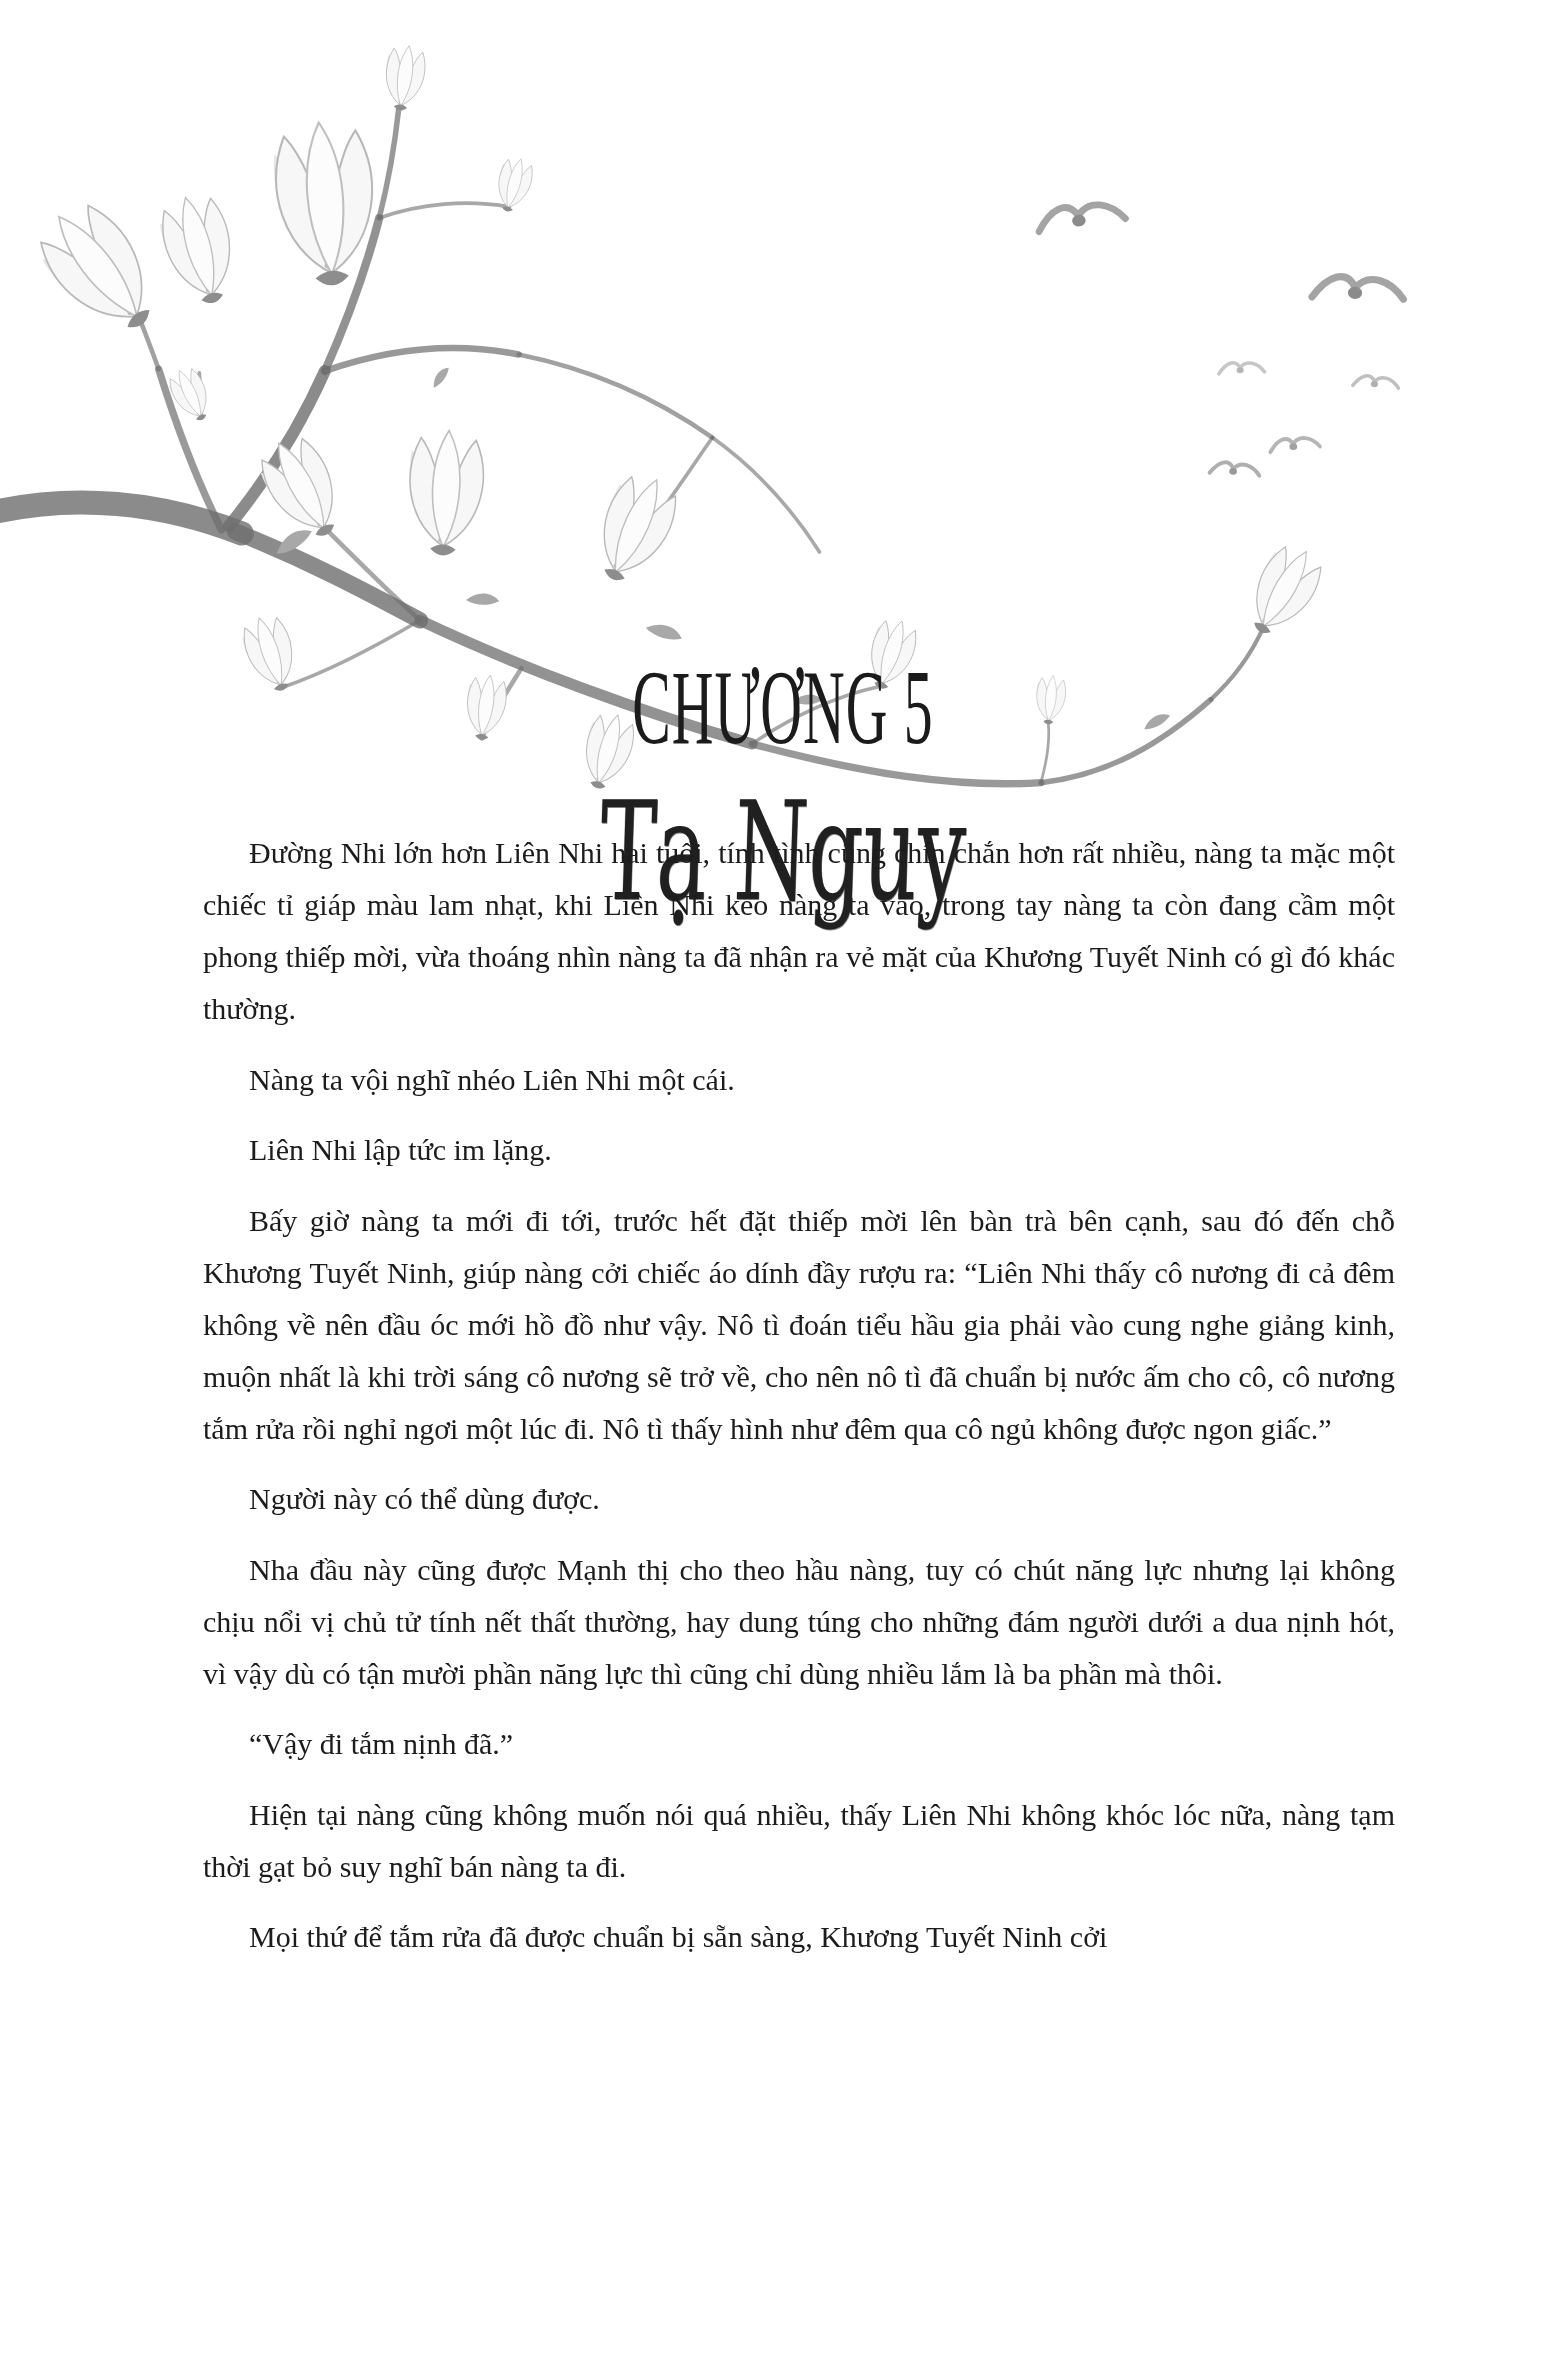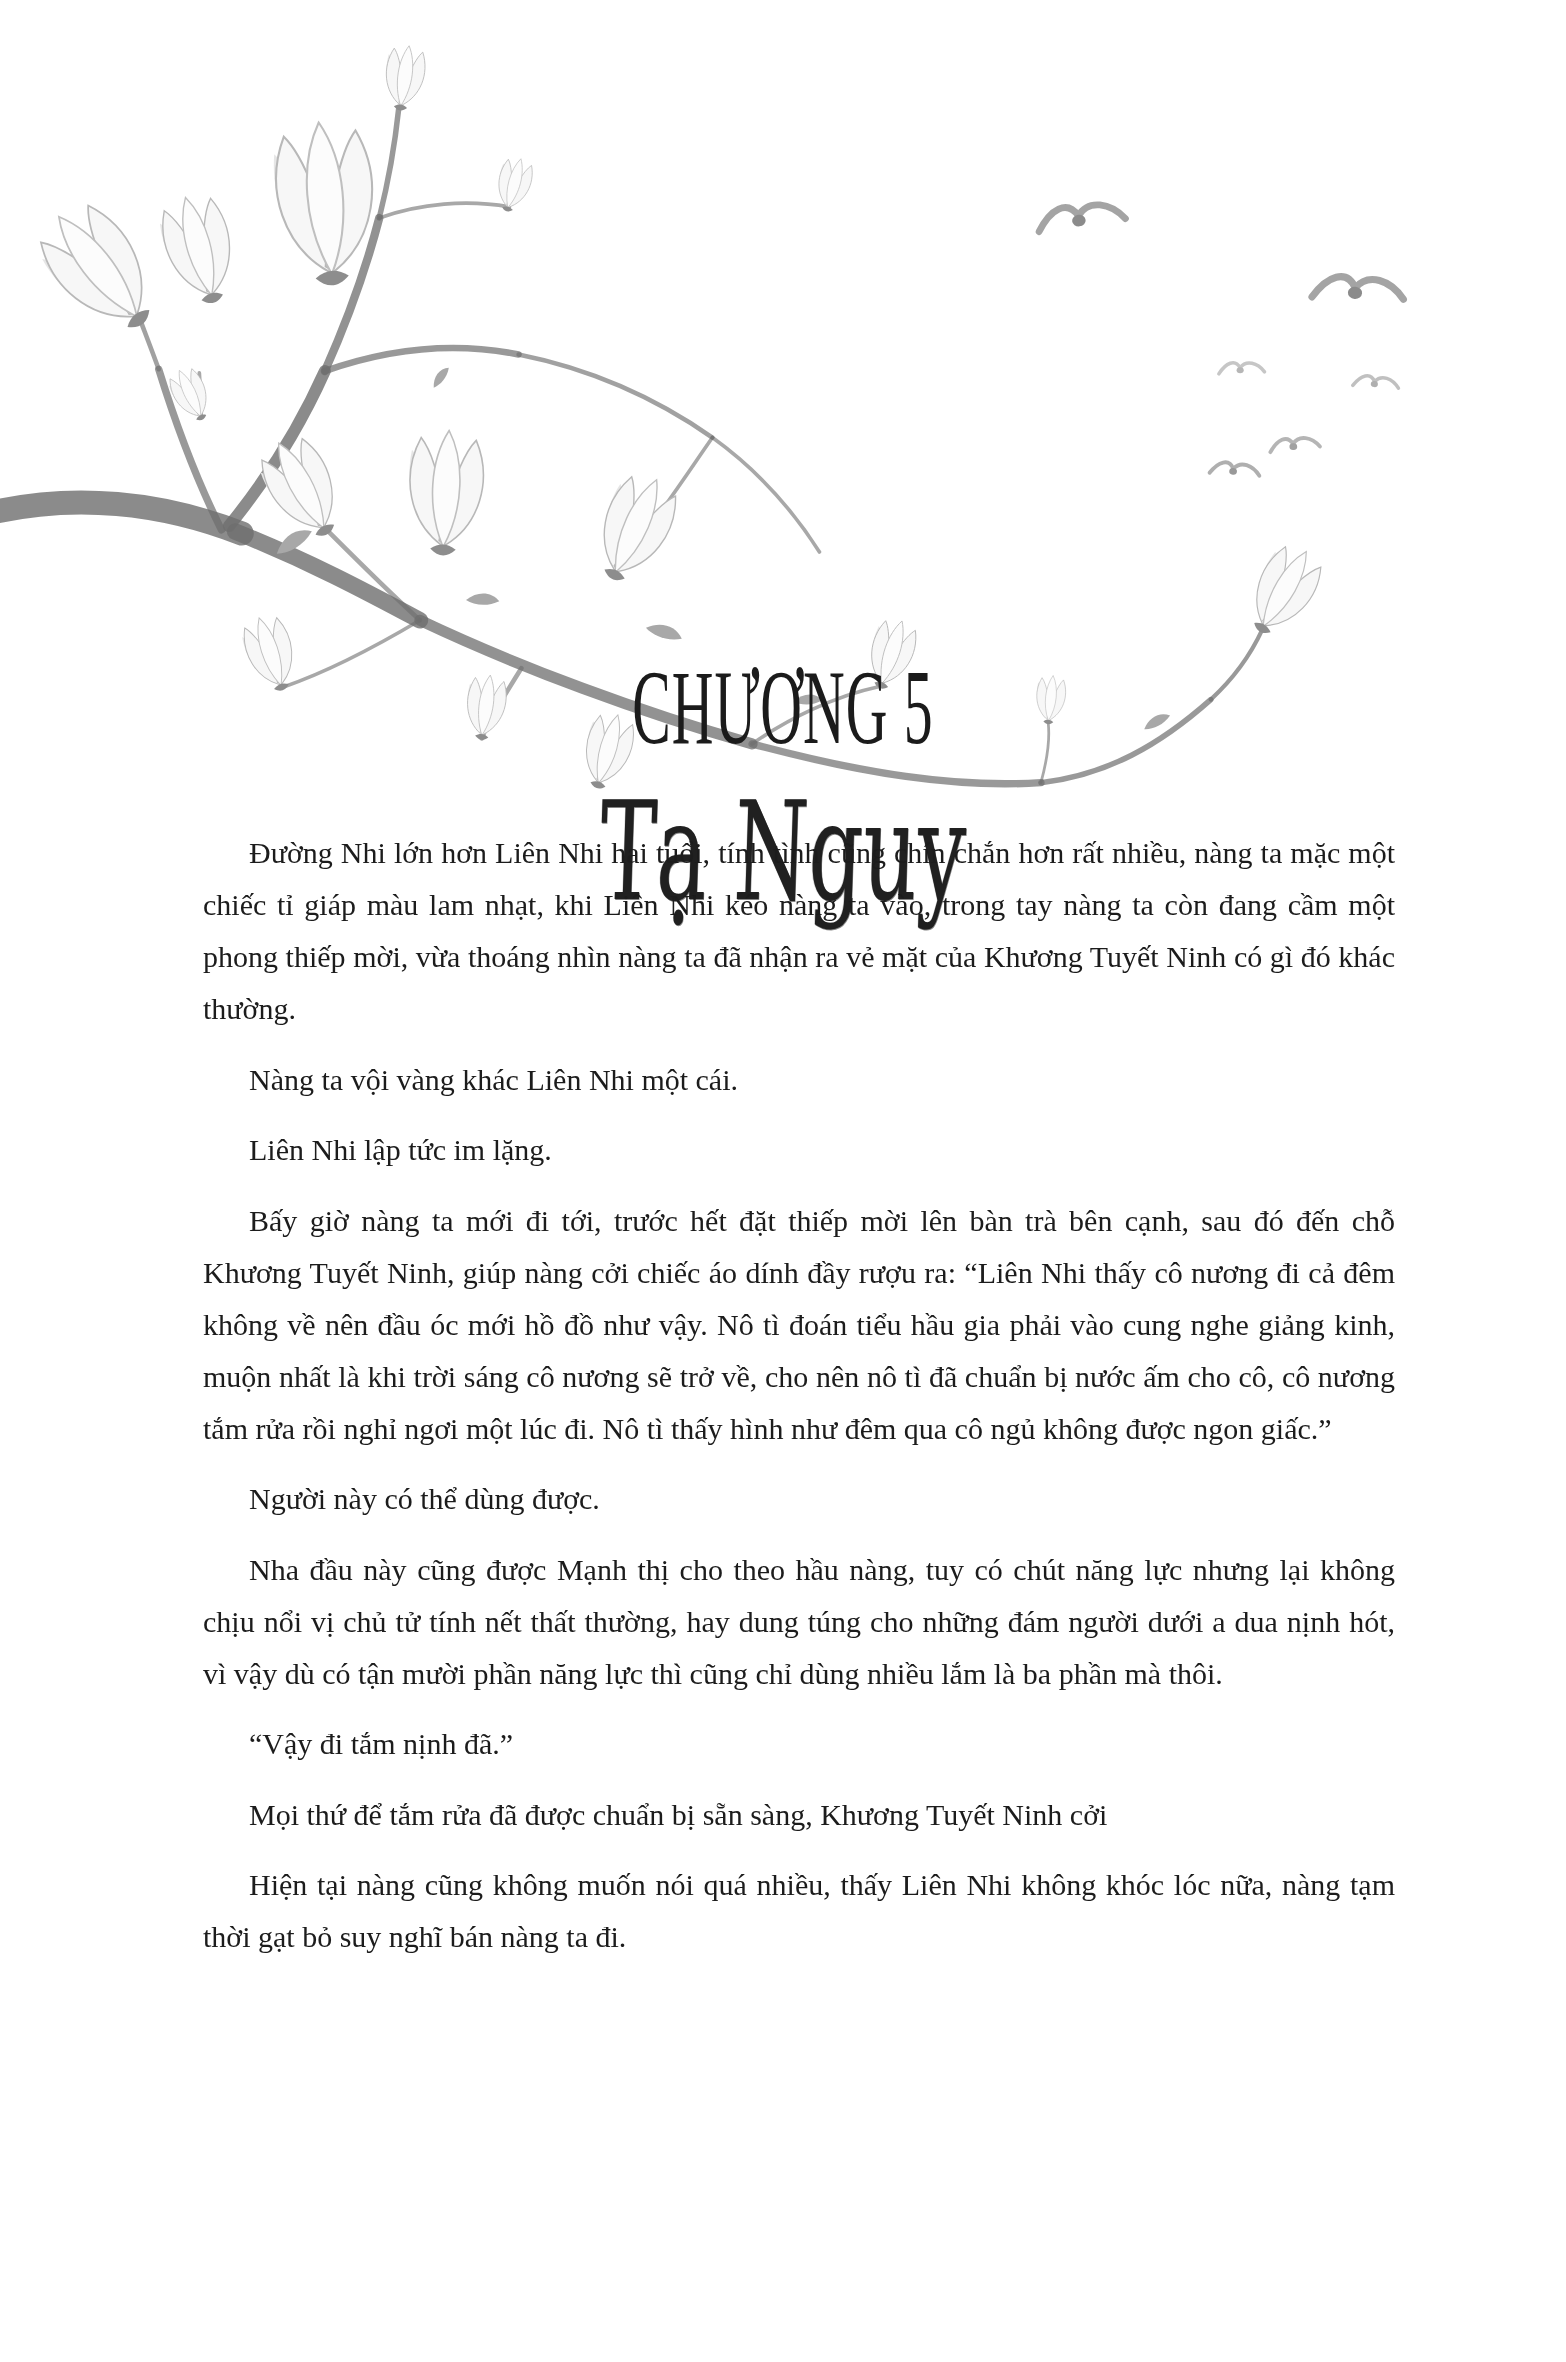--- a/index.html
+++ b/index.html
@@ -117,22 +117,22 @@
     <use href="#bird" transform="translate(1337,515) rotate(6) scale(.6)" opacity=".7"></use>
   </g>
 </svg>
 
 <h1 class="chapter-label"><span class="squeeze">CHƯƠNG 5</span></h1>
 
 <h2 class="chapter-title"><span class="squeeze">Tạ Nguy</span></h2>
 
 <div class="text-block">
   <p>Đường Nhi lớn hơn Liên Nhi hai tuổi, tính tình cũng chín chắn hơn rất nhiều, nàng ta mặc một chiếc tỉ giáp màu lam nhạt, khi Liên Nhi kéo nàng ta vào, trong tay nàng ta còn đang cầm một phong thiếp mời, vừa thoáng nhìn nàng ta đã nhận ra vẻ mặt của Khương Tuyết Ninh có gì đó khác thường.</p>
-  <p>Nàng ta vội vàng khác Liên Nhi một cái.</p>
+  <p>Nàng ta vội nghĩ nhéo Liên Nhi một cái.</p>
   <p>Liên Nhi lập tức im lặng.</p>
   <p>Bấy giờ nàng ta mới đi tới, trước hết đặt thiếp mời lên bàn trà bên cạnh, sau đó đến chỗ Khương Tuyết Ninh, giúp nàng cởi chiếc áo dính đầy rượu ra: “Liên Nhi thấy cô nương đi cả đêm không về nên đầu óc mới hồ đồ như vậy. Nô tì đoán tiểu hầu gia phải vào cung nghe giảng kinh, muộn nhất là khi trời sáng cô nương sẽ trở về, cho nên nô tì đã chuẩn bị nước ấm cho cô, cô nương tắm rửa rồi nghỉ ngơi một lúc đi. Nô tì thấy hình như đêm qua cô ngủ không được ngon giấc.”</p>
   <p>Người này có thể dùng được.</p>
   <p>Nha đầu này cũng được Mạnh thị cho theo hầu nàng, tuy có chút năng lực nhưng lại không chịu nổi vị chủ tử tính nết thất thường, hay dung túng cho những đám người dưới a dua nịnh hót, vì vậy dù có tận mười phần năng lực thì cũng chỉ dùng nhiều lắm là ba phần mà thôi.</p>
   <p>“Vậy đi tắm nịnh đã.”</p>
+  <p>Hiện tại nàng cũng không muốn nói quá nhiều, thấy Liên Nhi không khóc lóc nữa, nàng tạm thời gạt bỏ suy nghĩ bán nàng ta đi.</p>
   <p>Mọi thứ để tắm rửa đã được chuẩn bị sẵn sàng, Khương Tuyết Ninh cởi</p>
-  <p>Hiện tại nàng cũng không muốn nói quá nhiều, thấy Liên Nhi không khóc lóc nữa, nàng tạm thời gạt bỏ suy nghĩ bán nàng ta đi.</p>
 </div>
 
 
 </body></html>

